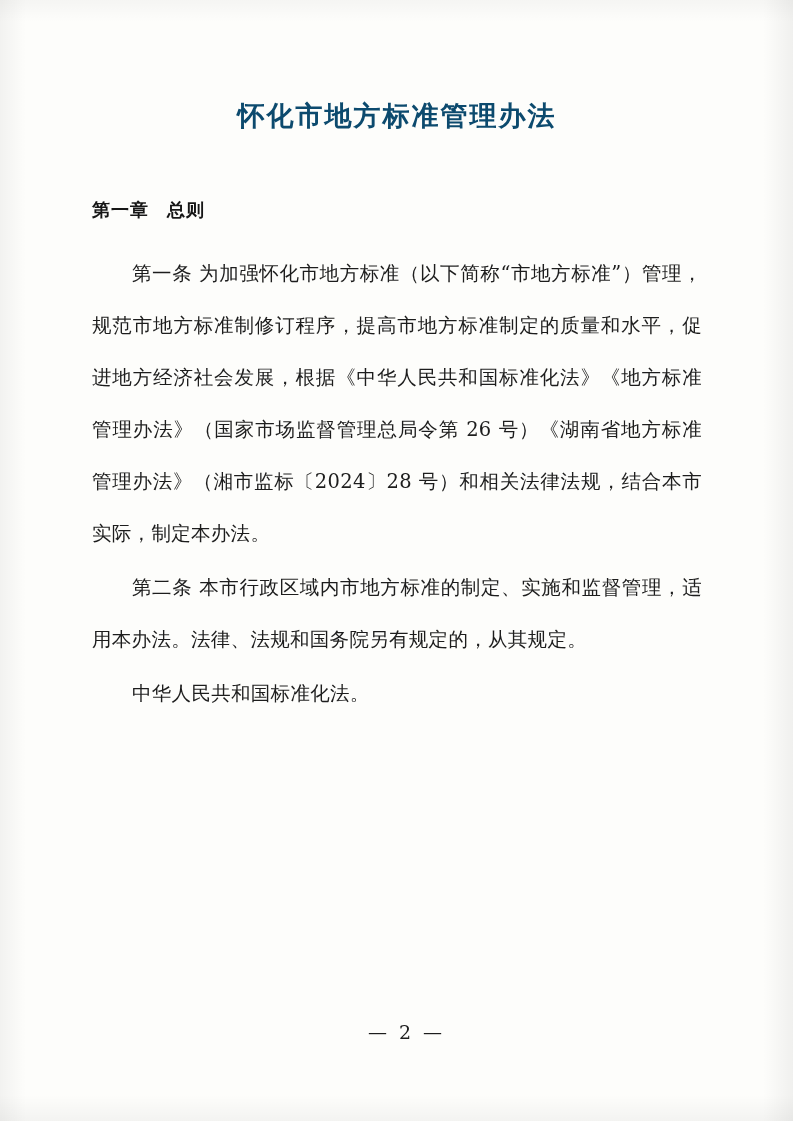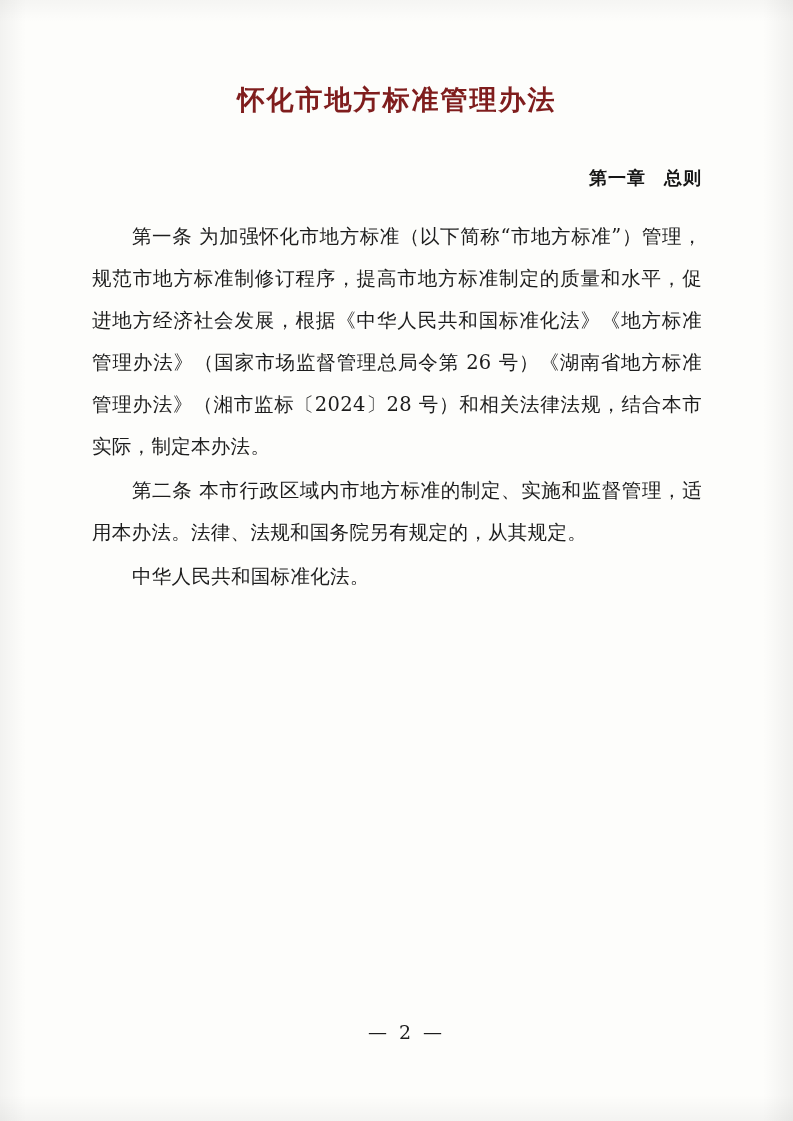--- a/index.html
+++ b/index.html
@@ -34,49 +34,49 @@
       linear-gradient(to top, rgba(0,0,0,0.04) 0px, rgba(0,0,0,0.0) 26px);
     pointer-events: none;
   }
   .content {
     position: absolute;
     left: 92px;
     top: 0;
     width: 610px;
   }
   .doc-title {
-    margin: 0;
+    margin: 16px;
     padding-top: 82px;
     text-align: center;
     font-size: 27px;
     font-weight: bold;
     letter-spacing: 2px;
-    color: #7f1d1d;
+    color: #0c4a6e;
     font-family: "DejaVu Serif", "Liberation Serif", serif;
   }
   .chapter-heading {
     margin: 0;
     padding-top: 48px;
-    text-align: right;
+    text-align: left;
     font-size: 18px;
     font-weight: bold;
     letter-spacing: 1px;
     color: #161616;
   }
   .chapter-heading .gap {
     display: inline-block;
     width: 18px;
   }
   .body-block {
     margin-top: 26px;
   }
   p.para {
     margin: 0 0 2px 0;
     font-size: 19.5px;
-    line-height: 42px;
+    line-height: 52px;
     text-align: justify;
     text-justify: inter-ideograph;
     text-indent: 40px;
     color: #1d1d1d;
     letter-spacing: 0.3px;
   }
   p.para.tight {
     margin-bottom: 0;
   }
   .page-number {

